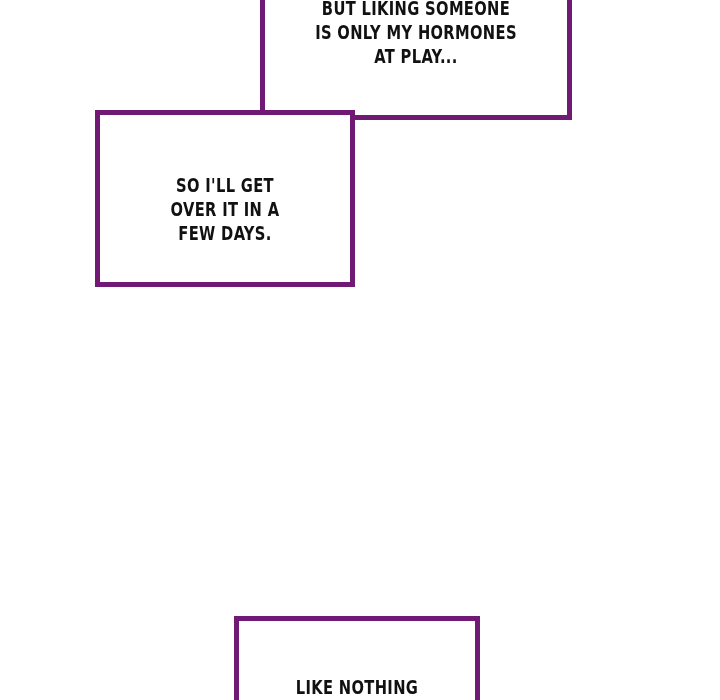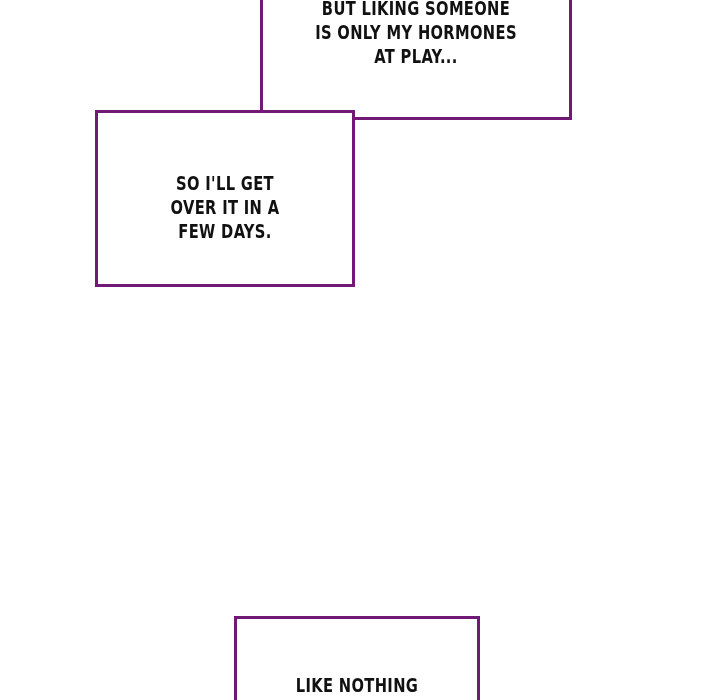--- a/index.html
+++ b/index.html
@@ -18,21 +18,21 @@
     height: 700px;
     background: #ffffff;
     overflow: hidden;
   }
 
   
   .panel {
     position: absolute;
     box-sizing: border-box;
     background: #ffffff;
-    border: 3px solid #701a75;
+    border: 5px solid #701a75;
   }
 
   
   .panel-top {
     left: 260px;
     top: -40px;
     width: 312px;
     height: 160px;
     border-top: none;
   }

